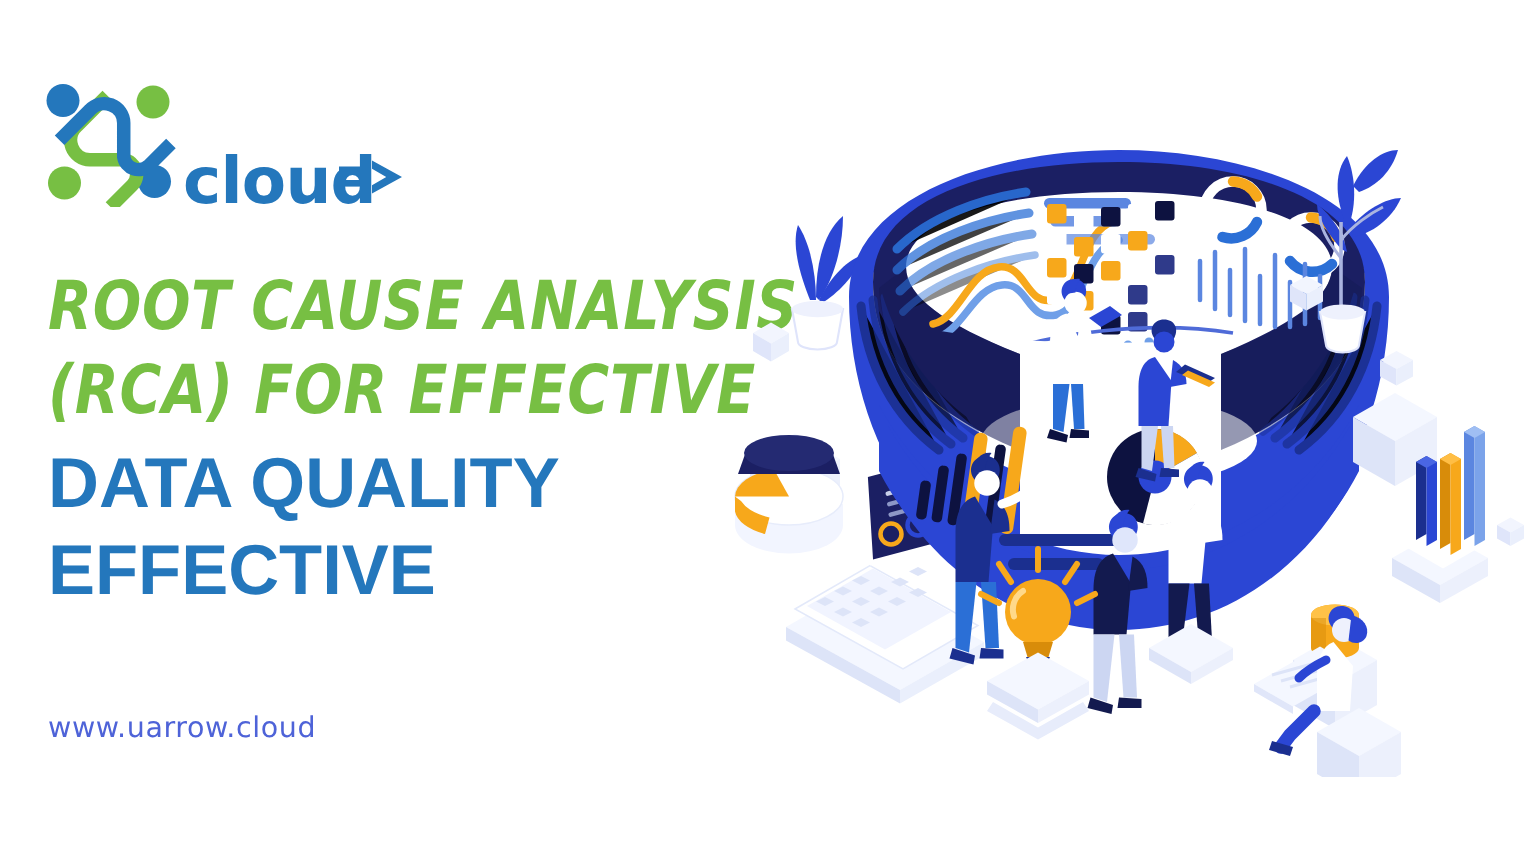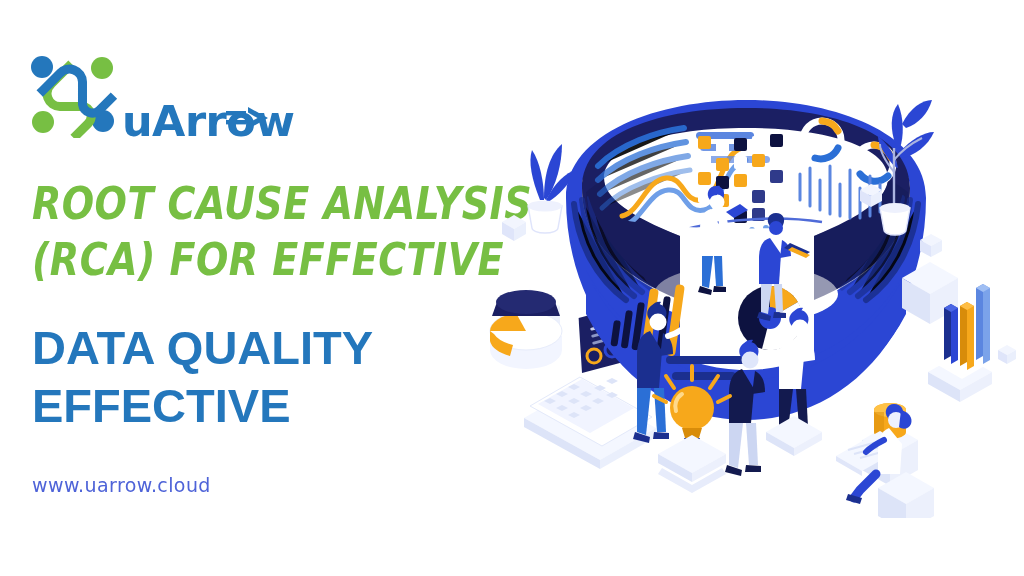--- a/index.html
+++ b/index.html
@@ -30,21 +30,21 @@
     font-family:"DejaVu Sans Condensed","Liberation Sans Narrow","Liberation Sans",sans-serif;
     transform:scaleX(0.94);transform-origin:left center;
     white-space:nowrap;
   }
   .h-blue{
     color:#2477bc;font-weight:700;font-style:normal;
     font-size:47px;line-height:58px;letter-spacing:0px;
     font-family:"Liberation Sans","DejaVu Sans",sans-serif;
     white-space:nowrap;
   }
-  .h-blue-wrap{margin-top:31px;}
+  .h-blue-wrap{margin-top:5px;}
 
   .site-url{
     position:absolute;left:32px;top:474px;
     font-size:19px;color:#4e63d8;letter-spacing:0.4px;
     font-family:"DejaVu Sans","Liberation Sans",sans-serif;
   }
 
   
   .art{position:absolute;left:470px;top:88px;width:554px;height:430px;}
   .art svg{display:block;}
@@ -71,21 +71,21 @@
     </div>
 
     <div class="logo-arrow">
       <svg width="50" height="30" viewBox="0 0 50 30">
         <rect x="2" y="8" width="20" height="4.4" fill="#2477bc"></rect>
         <rect x="2" y="17" width="20" height="4.4" fill="#2477bc"></rect>
         <path d="M24 4 L44 15 L24 26 L24 20.5 L33.5 15 L24 9.5 Z" fill="#2477bc"></path>
       </svg>
     </div>
 
-    <div class="logo-word">uArrow</div>
+    <div class="logo-word">cloud</div>
   </div>
 
   <div class="headline">
     <div class="h-green">ROOT CAUSE ANALYSIS</div>
     <div class="h-green">(RCA) FOR EFFECTIVE</div>
     <div class="h-blue-wrap">
       <div class="h-blue">DATA QUALITY</div>
       <div class="h-blue">EFFECTIVE</div>
     </div>
   </div>

